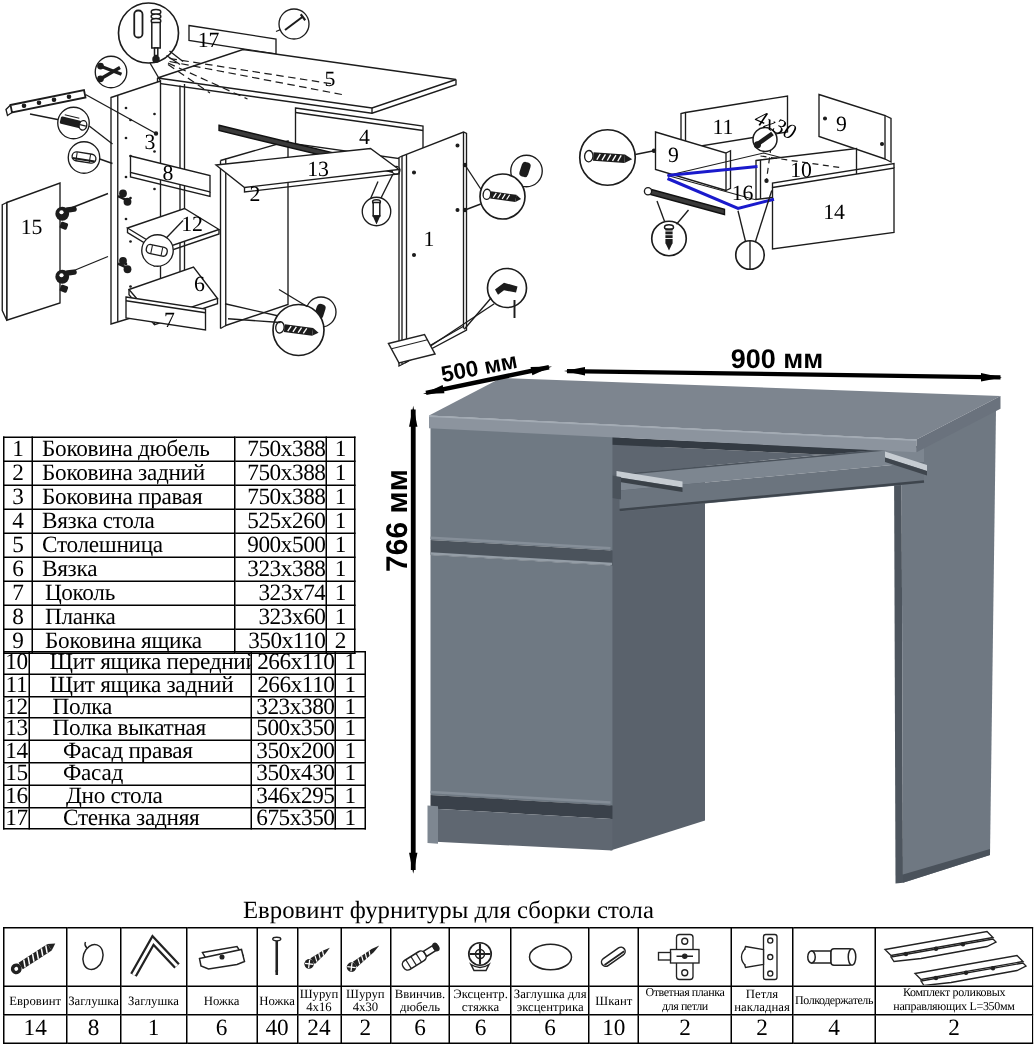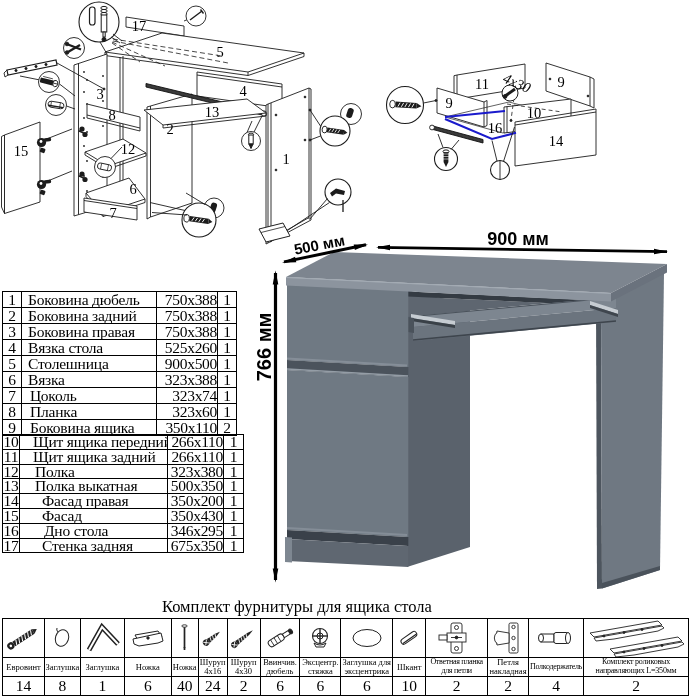--- a/index.html
+++ b/index.html
@@ -696,14 +696,14 @@
           <td class="qt">6</td>
           <td class="qt">6</td>
           <td class="qt">10</td>
           <td class="qt">2</td>
           <td class="qt">2</td>
           <td class="qt">4</td>
           <td class="qt">2</td>
 </tr>
 </tbody>
     </table>
-<div id="title">Комплект фурнитуры для ящика стола</div>
+<div id="title">Евровинт фурнитуры для сборки стола</div>
 </div>
 
 </body></html>

